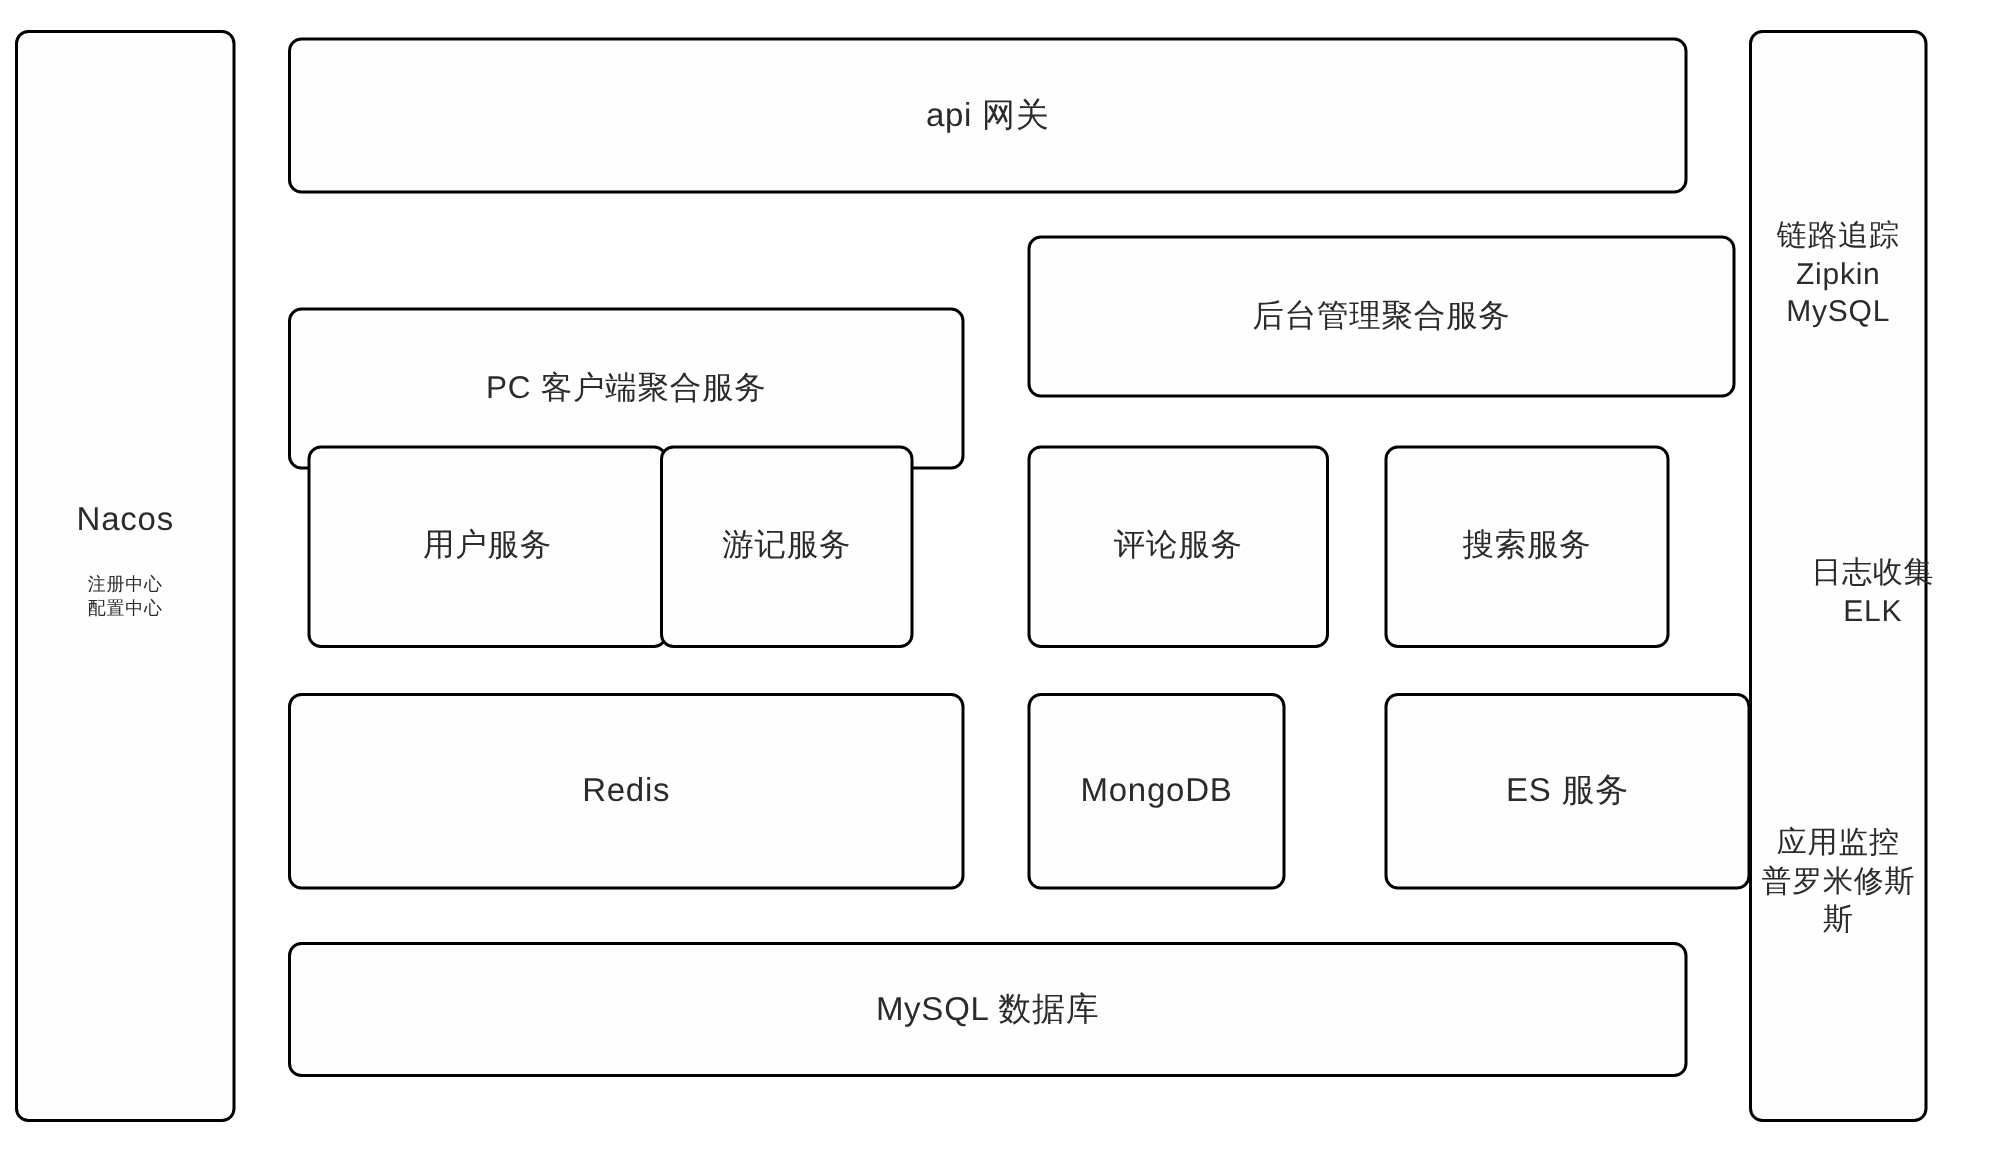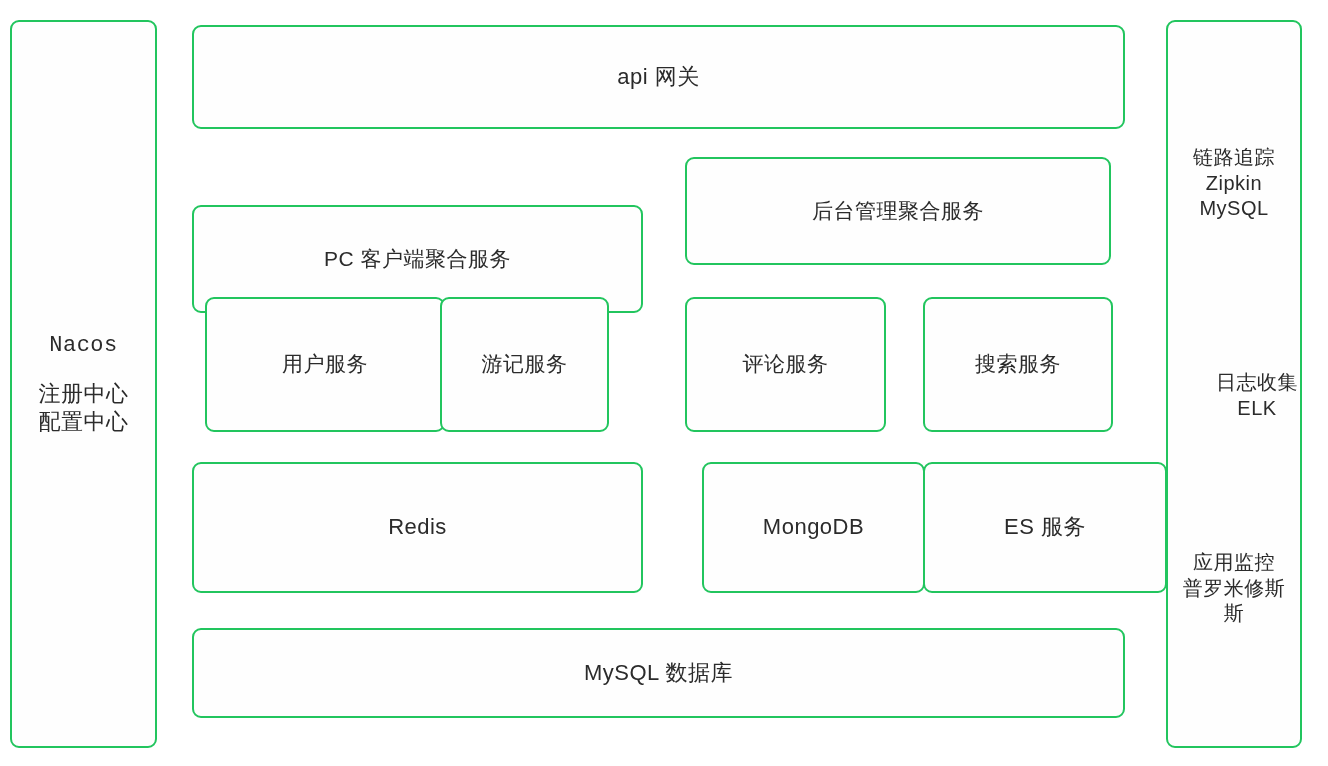--- a/index.html
+++ b/index.html
@@ -17,21 +17,21 @@
   #diagram {
     position: relative;
     width: 1328px;
     height: 766px;
     background: #ffffff;
   }
   .node {
     position: absolute;
     box-sizing: border-box;
     background: #fefefe;
-    border: 2px solid #22c55e;
+    border: 2px solid #000000;
     border-radius: 9px;
     display: flex;
     flex-direction: column;
     align-items: center;
     justify-content: center;
     text-align: center;
     color: #2b2b2b;
     letter-spacing: 0.5px;
   }
   .node .line {
@@ -49,76 +49,76 @@
     right: 0;
     display: flex;
     flex-direction: column;
     align-items: center;
     text-align: center;
   }
   
   .t-xl  { font-size: 22px; }
   .t-lg  { font-size: 21px; }
   .t-md  { font-size: 20px; }
-  .t-sm  { font-size: 22px; text-align: right; }
+  .t-sm  { font-size: 12px; text-align: right; }
   .gap-sm { height: 22px; }
 </style>
 </head>
 <body>
 
 <div id="diagram">
 
   <div class="node panel" style="left:10px; top:20px; width:147px; height:728px;">
-    <div class="panel-group" style="top:310px;font-family:Liberation Mono, monospace;">
+    <div class="panel-group" style="top:310px;">
       <span class="line t-xl">Nacos</span>
       <span class="gap-sm"></span>
       <span class="line t-sm">注册中心</span>
       <span class="line t-sm">配置中心</span>
     </div>
   </div>
 
   <div class="node" style="left:192px; top:25px; width:933px; height:104px;">
     <span class="line t-xl">api 网关</span>
   </div>
 
   <div class="node" style="left:192px; top:157px; width:451px; height:108px;margin-top:48px;">
     <span class="line t-lg">PC 客户端聚合服务</span>
   </div>
-  <div class="node" style="left:685px; top:157px; width:426px; height:108px;">
+  <div class="node" style="left:685px; top:157px; width:472px; height:108px;">
     <span class="line t-lg">后台管理聚合服务</span>
   </div>
 
   <div class="node" style="left:205px; top:297px; width:240px; height:135px;">
     <span class="line t-lg">用户服务</span>
   </div>
   <div class="node" style="left:440px; top:297px; width:169px; height:135px;">
     <span class="line t-lg">游记服务</span>
   </div>
   <div class="node" style="left:685px; top:297px; width:201px; height:135px;">
     <span class="line t-lg">评论服务</span>
   </div>
   <div class="node" style="left:923px; top:297px; width:190px; height:135px;">
     <span class="line t-lg">搜索服务</span>
   </div>
 
   <div class="node" style="left:192px; top:462px; width:451px; height:131px;">
     <span class="line t-xl">Redis</span>
   </div>
-  <div class="node" style="left:702px; top:462px; width:223px; height:131px;">
+  <div class="node" style="left:685px; top:462px; width:172px; height:131px;">
     <span class="line t-xl">MongoDB</span>
   </div>
   <div class="node" style="left:923px; top:462px; width:244px; height:131px;">
     <span class="line t-xl">ES 服务</span>
   </div>
 
   <div class="node" style="left:192px; top:628px; width:933px; height:90px;">
     <span class="line t-xl">MySQL 数据库</span>
   </div>
 
-  <div class="node panel" style="left:1166px; top:20px; width:136px; height:728px;">
+  <div class="node panel" style="left:1166px; top:20px; width:119px; height:728px;">
 
     <div class="panel-group" style="top:123px;">
       <span class="line t-md">链路追踪</span>
       <span class="line t-md">Zipkin</span>
       <span class="line t-md">MySQL</span>
     </div>
 
     <div class="panel-group" style="top:348px;padding-left:46px;">
       <span class="line t-md">日志收集</span>
       <span class="line t-md">ELK</span>

